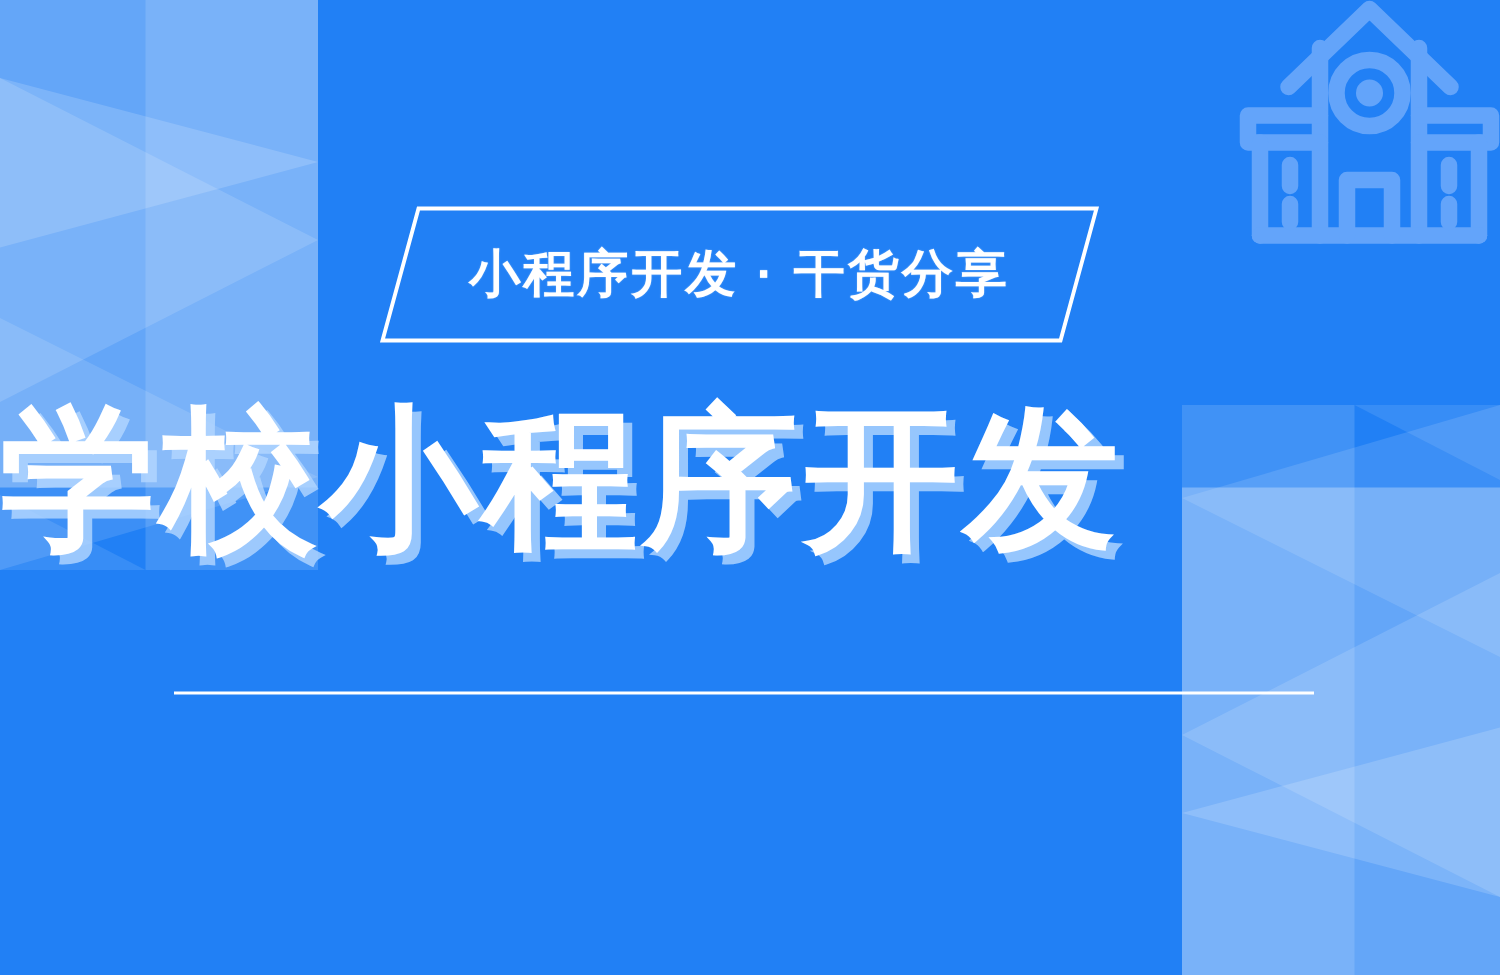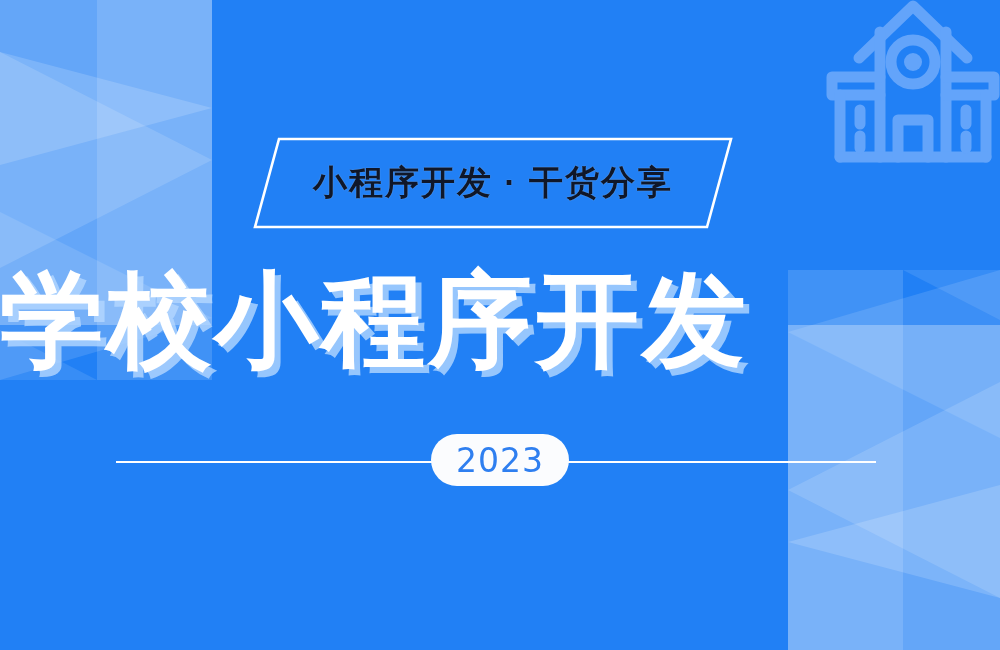--- a/index.html
+++ b/index.html
@@ -22,21 +22,21 @@
   }
 
   
   #subtitle-banner{
     position:absolute;left:253px;top:137px;width:480px;height:92px;
   }
   #subtitle-shape{position:absolute;inset:0;}
   #subtitle-text{
     position:absolute;left:0;top:0;width:480px;height:92px;
     display:flex;align-items:center;justify-content:center;
-    color:#0f172a;font-size:34px;font-weight:bold;
+    color:#ffffff;font-size:34px;font-weight:bold;
     letter-spacing:2px;white-space:nowrap;
     text-shadow:0 0 1px rgba(255,255,255,.5);
   }
 
   
   #main-title{
     position:absolute;left:0;top:262px;width:1000px;
     white-space:nowrap;
     font-size:104px;font-weight:bold;line-height:1.12;
     color:#ffffff;letter-spacing:3px;
@@ -117,17 +117,14 @@
   <div id="subtitle-banner">
     <svg id="subtitle-shape" viewBox="0 0 480 92" preserveAspectRatio="none">
       <polygon points="26,2 478,2 454,90 2,90" fill="none" stroke="#ffffff" stroke-width="2.6"></polygon>
     </svg>
     <div id="subtitle-text">小程序开发 · 干货分享</div>
   </div>
 
   <div id="main-title">学校小程序开发</div>
 
   <div id="year-rule"></div>
-  <div id="year-badge">
-    <span id="year-text">2023</span>
-  </div>
 
 </div>
 
 </body></html>

